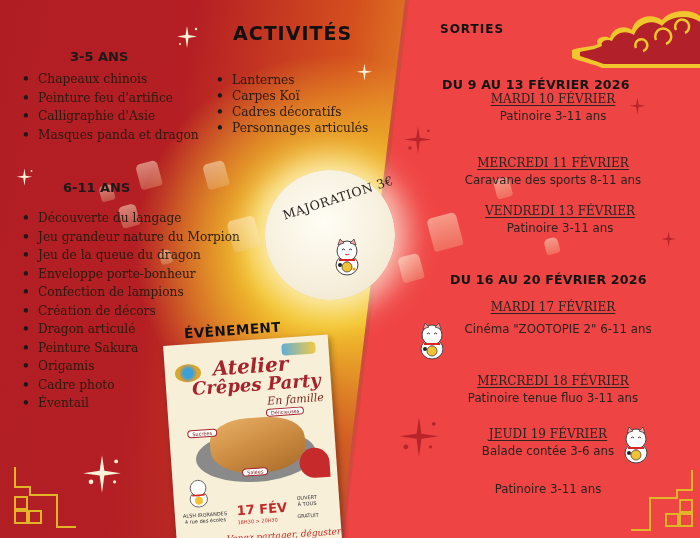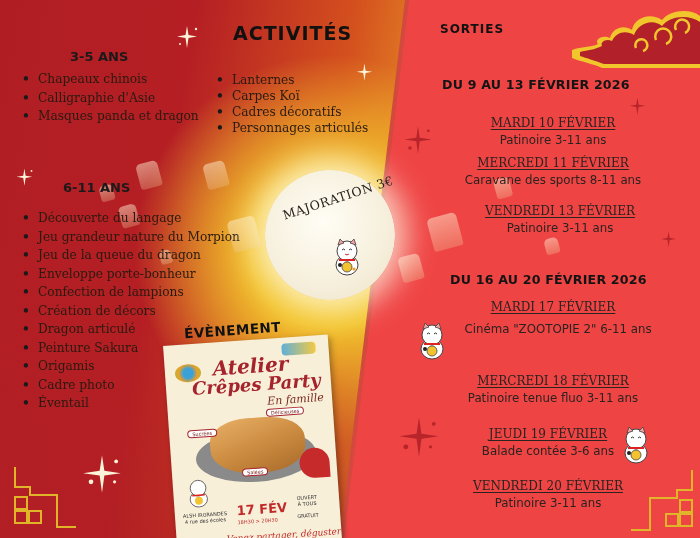--- a/index.html
+++ b/index.html
@@ -78,20 +78,21 @@
   <div class="lantern" style="left:430px;top:215px;width:30px;height:34px;"></div>
   <div class="lantern" style="left:495px;top:178px;width:16px;height:20px;"></div>
   <div class="lantern" style="left:400px;top:255px;width:22px;height:26px;"></div>
   <div class="lantern" style="left:545px;top:238px;width:14px;height:16px;"></div>
 
   <div class="h-title" style="left:233px;top:22px;font-size:19px;">ACTIVITÉS</div>
 
   <div class="sect-title" style="left:70px;top:49px;">3-5 ANS</div>
   <ul class="list" style="left:22px;top:70px;">
     <li>Chapeaux chinois</li>
+    <li>Peinture feu d'artifice</li>
     <li>Calligraphie d'Asie</li>
     <li>Masques panda et dragon</li>
   </ul>
 
   <ul class="list" style="left:216px;top:72px;">
     <li style="line-height:16px">Lanternes</li>
     <li style="line-height:16px">Carpes Koï</li>
     <li style="line-height:16px">Cadres décoratifs</li>
     <li style="line-height:16px">Personnages articulés</li>
   </ul>
@@ -163,21 +164,21 @@
 
   <div class="h-title" style="left:440px;top:22px;font-size:12px;">SORTIES</div>
 
   <svg style="position:absolute;left:572px;top:6px;" width="128" height="62" viewBox="0 0 128 62">
     <path d="M0 44 C10 40 18 42 26 38 C22 34 30 28 38 32 C40 22 52 18 60 24 C62 12 78 6 90 14 C98 4 118 2 128 10 L128 62 L30 62 C22 58 10 56 0 52 Z" fill="#f1c62c"></path>
     <path d="M8 46 C16 44 22 44 30 40 C28 36 34 32 40 35 C44 26 54 24 62 29 C66 18 80 12 90 20 C98 10 116 8 128 16 L128 58 L32 58 C24 55 14 52 8 50 Z" fill="#b2202a"></path>
     <path d="M84 34 a8 8 0 1 1 10 4 M104 24 a7 7 0 1 1 9 3 M64 42 a6 6 0 1 1 7 3" stroke="#f1c62c" stroke-width="2.5" fill="none"></path>
   </svg>
 
   <div class="period" style="left:442px;top:77px;">DU 9 AU 13 FÉVRIER 2026</div>
-  <div class="day" style="left:433px;top:116px;">
+  <div class="day" style="left:433px;top:92px;">
     <div class="dname">MARDI 10 FÉVRIER</div>
     <div class="dline">Patinoire  3-11 ans</div>
   </div>
   <div class="day" style="left:433px;top:156px;">
     <div class="dname">MERCREDI 11 FÉVRIER</div>
     <div class="dline">Caravane des sports 8-11 ans</div>
   </div>
   <div class="day" style="left:440px;top:204px;">
     <div class="dname">VENDREDI 13 FÉVRIER</div>
     <div class="dline">Patinoire 3-11 ans</div>
@@ -190,21 +191,20 @@
   </div>
   <div class="day" style="left:433px;top:374px;">
     <div class="dname">MERCREDI 18 FÉVRIER</div>
     <div class="dline">Patinoire tenue fluo 3-11 ans</div>
   </div>
   <div class="day" style="left:428px;top:427px;">
     <div class="dname">JEUDI 19 FÉVRIER</div>
     <div class="dline">Balade contée 3-6 ans</div>
   </div>
   <div class="day" style="left:428px;top:479px;">
-    <div class="dname">VENDREDI 20 FÉVRIER</div>
     <div class="dline">Patinoire  3-11 ans</div>
   </div>
 
   <svg class="cat" style="left:418px;top:322px;" width="28" height="38" viewBox="0 0 28 38">
     <ellipse cx="14" cy="27" rx="11" ry="10" fill="#fff" stroke="#444"></ellipse>
     <circle cx="14" cy="13" r="10" fill="#fff" stroke="#444"></circle>
     <polygon points="5,7 7,1 11,5" fill="#f2a0a0" stroke="#444" stroke-width="0.8"></polygon>
     <polygon points="23,7 21,1 17,5" fill="#f2a0a0" stroke="#444" stroke-width="0.8"></polygon>
     <path d="M9 12 q1.5 -2 3 0 M16 12 q1.5 -2 3 0" stroke="#333" fill="none"></path>
     <rect x="6" y="21" width="16" height="2" fill="#d22"></rect>

